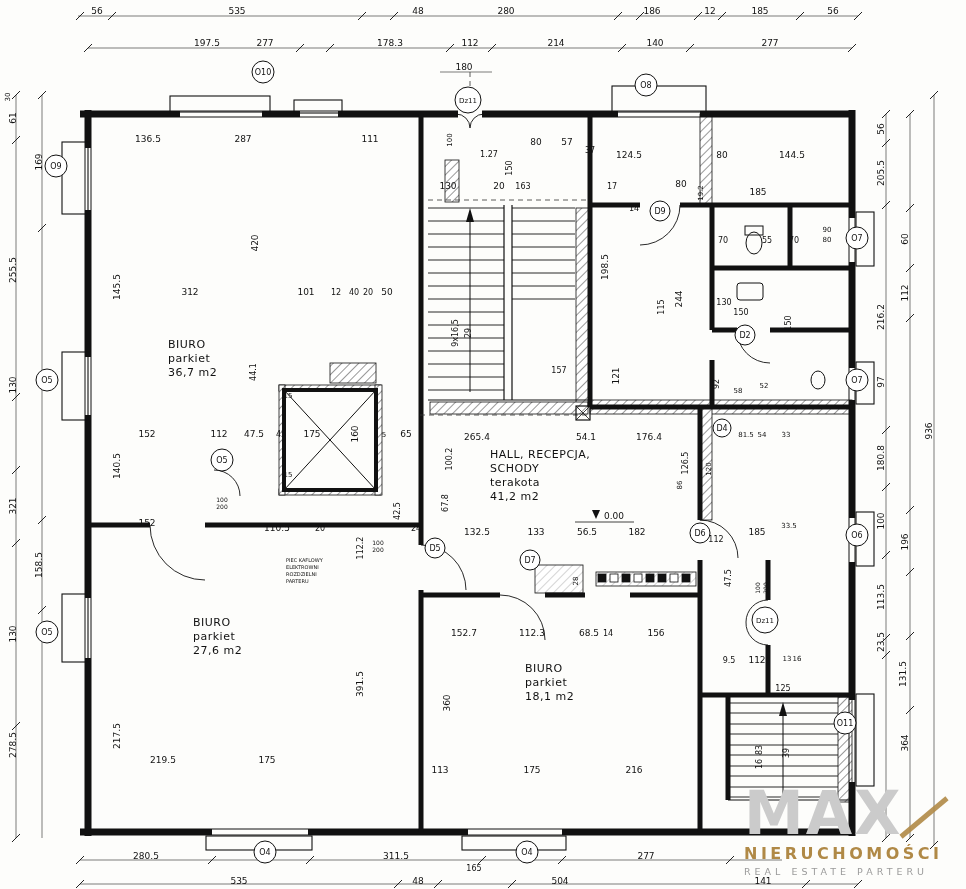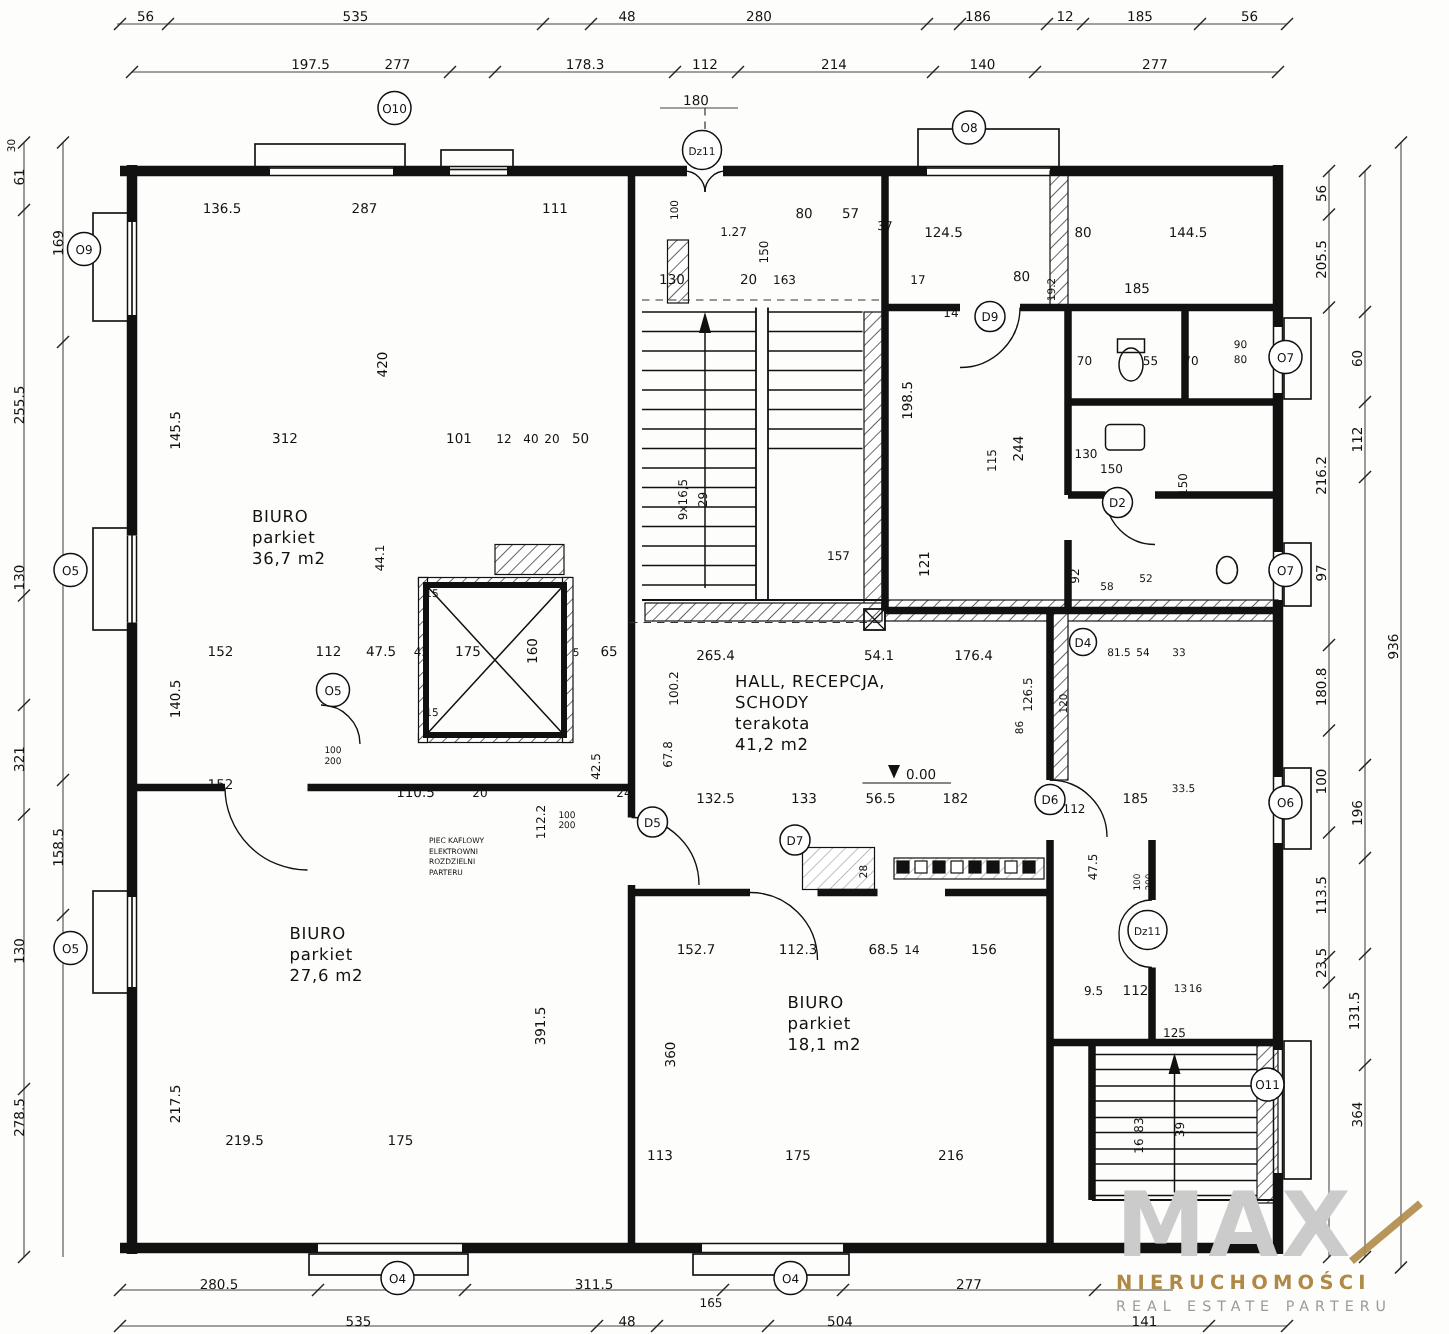--- a/index.html
+++ b/index.html
@@ -6,21 +6,21 @@
   body{
     width:966px;height:889px;position:relative;overflow:hidden;
     background:#fdfdfb;
     font-family:"DejaVu Sans", sans-serif;
   }
   #plan{position:absolute;left:0;top:0;}
   svg text{fill:#111;font-family:"DejaVu Sans", sans-serif;}
   .logo{position:absolute;right:4px;bottom:12px;width:218px;pointer-events:none;}
   .logo-brand{position:relative;font-size:60px;font-weight:bold;letter-spacing:2px;line-height:0.95;color:#cbcbcb;}
   .logo-accent{position:absolute;width:60px;height:5px;right:8px;top:30px;transform:rotate(-40deg);background:#b08946;opacity:.9;}
-  .logo-sub{font-size:13px;font-weight:bold;letter-spacing:3.5px;color:#b08946;margin-top:2px;}
+  .logo-sub{font-size:16px;font-weight:bold;letter-spacing:3.5px;color:#b08946;margin-top:2px;}
   .logo-tag{font-size:9.5px;letter-spacing:4px;color:#9b9b9b;margin-top:3px;}
 </style>
 </head>
 <body>
 
 <div>
 <svg id="plan" width="966" height="889" viewBox="0 0 966 889" xmlns="http://www.w3.org/2000/svg">
   <defs>
     <pattern id="h" width="6" height="6" patternUnits="userSpaceOnUse" patternTransform="rotate(45)">
       <rect width="6" height="6" fill="#fff"></rect>

